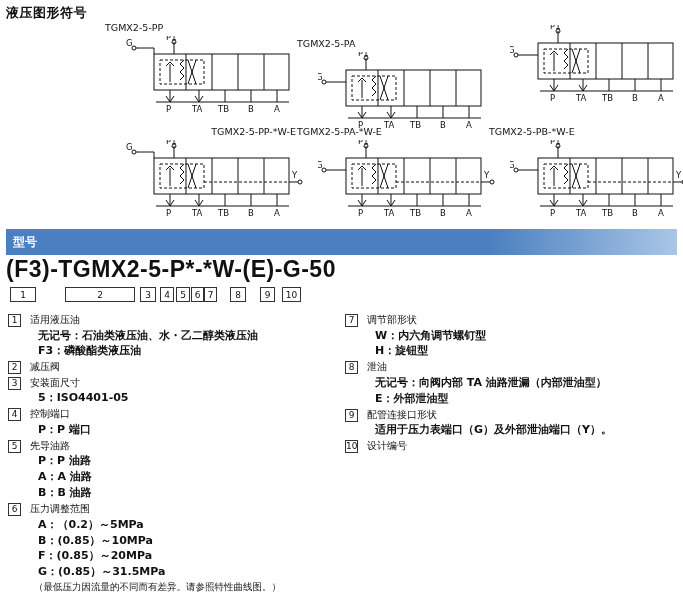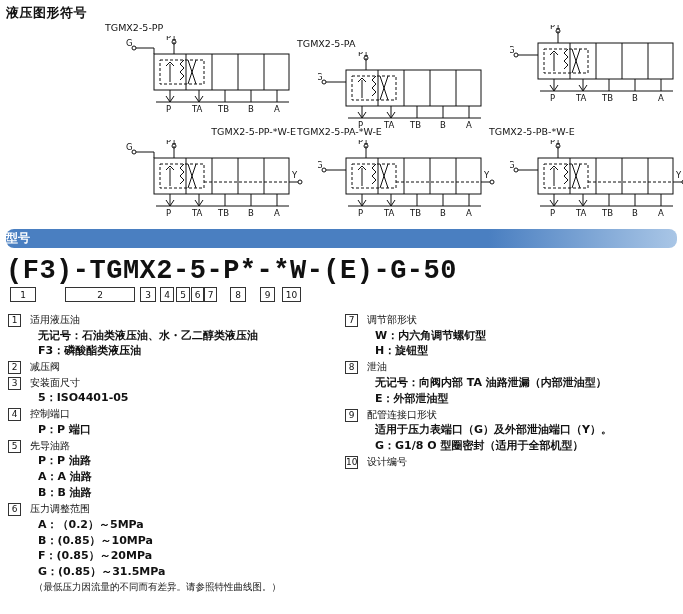--- a/index.html
+++ b/index.html
@@ -13,39 +13,39 @@
   .page { position: relative; width: 683px; height: 614px; overflow: hidden; }
 
   
   .sec-title {
     font-size: 13px; font-weight: bold; color: #111;
     letter-spacing: 0.5px;
   }
   #symbols-title { position: absolute; left: 6px; top: 4px; }
 
   .blue-bar {
-    position: absolute; left: 6px; width: 671px; height: 19px;
+    position: absolute; left: 6px; width: 671px; height: 26px;
     background: linear-gradient(to right, #4a7fc1 0%, #4a7fc1 72%, #a9c6e6 100%);
     color: #fff; font-size: 12px; font-weight: bold;
-    display: flex; align-items: center;  border-radius: 8px;
+    display: flex; align-items: center; padding-left: 7px;
   }
   #model-bar { top: 229px; }
 
   
   .diagrams { position: absolute; left: 0; top: 22px; width: 683px; }
   .dg-row { position: relative; height: 104px; }
   .dg-cell { position: absolute; width: 210px; }
   .dg-label { font-size: 9.5px; color: #111; margin-left: 19px; }
   .dg-art { position: relative; margin-top: 3px; margin-left: 40px; }
 
   
   #model-code {
     position: absolute; left: 6px; top: 256px;
-    font-size: 27px; font-weight: bold; letter-spacing: 0.5px;
-    font-family: Liberation Mono, monospace;
+    font-size: 23px; font-weight: bold; letter-spacing: 0.5px;
+    font-family: Liberation Sans, sans-serif;
   }
 
   
   #code-boxes { position: absolute; left: 10px; top: 287px; height: 15px; }
   #code-boxes .nb {
     position: absolute; height: 15px;
     border: 1px solid #333; background: #fff;
     font-size: 9px; display: flex; align-items: center; justify-content: center;
     color: #111;
   }
@@ -399,21 +399,20 @@
       <span class="lg-num">8</span>
       <div class="lg-head">泄油</div>
       <div class="lg-sub">无记号：向阀内部 TA 油路泄漏（内部泄油型）</div>
       <div class="lg-sub">E：外部泄油型</div>
     </div>
 
     <div class="lg-item">
       <span class="lg-num">9</span>
       <div class="lg-head">配管连接口形状</div>
       <div class="lg-sub">适用于压力表端口（G）及外部泄油端口（Y）。</div>
-      <div class="lg-sub">G：G1/8   O 型圈密封（适用于全部机型）</div>
     </div>
 
     <div class="lg-item">
       <span class="lg-num">10</span>
       <div class="lg-head">设计编号</div>
     </div>
   </div>
 
 </div>
 

